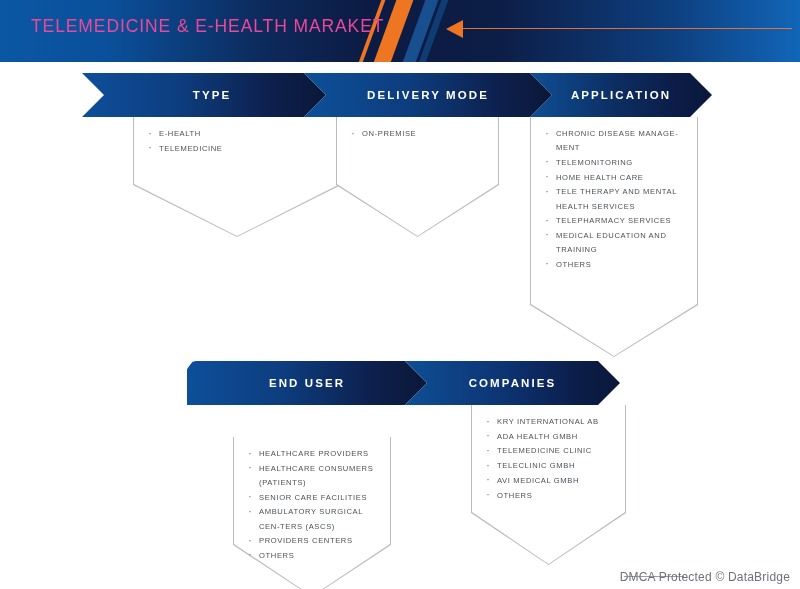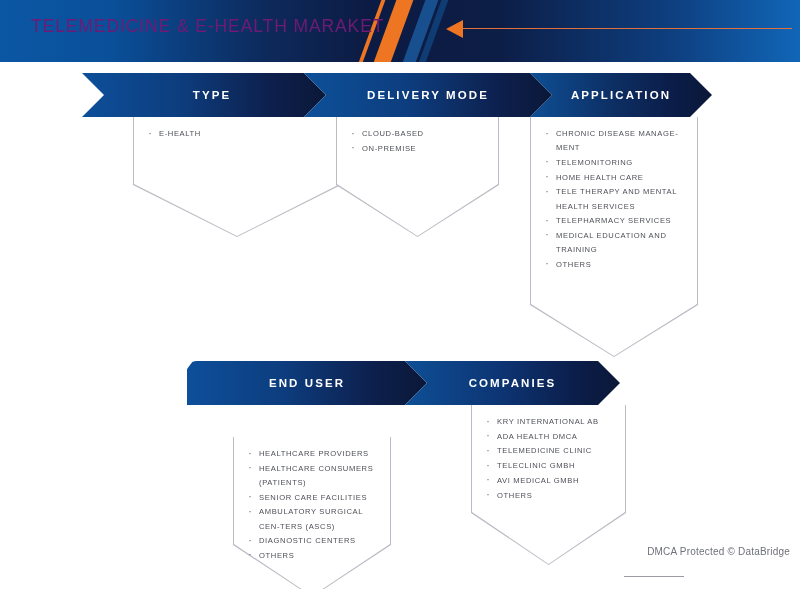--- a/index.html
+++ b/index.html
@@ -21,21 +21,21 @@
     position:absolute;inset:0;
     background:linear-gradient(90deg,#0b57a4 0%,#0a4f99 14%,#0d2a5c 33%,#0c1b43 46%,#0c1d46 62%,#0e3f7f 84%,#1166b8 100%);
   }
   .stripe{position:absolute;top:-16px;height:100px;transform:skewX(-20deg);}
   .stripe.orange{left:384px;width:17px;background:#ee7623;}
   .stripe.orange2{left:369px;width:4px;background:#ee7623;}
   .stripe.blue1{left:413px;width:13px;background:#18508f;}
   .stripe.blue2{left:429px;width:7px;background:#0f3c72;}
   .header-title{
     position:absolute;left:31px;top:16px;
-    color:#701a75;
+    color:#ec4899;
     font-size:17.5px;
     letter-spacing:0.9px;
     font-weight:400;
     white-space:nowrap;
   }
   .hdr-arrow-line{
     position:absolute;left:462px;top:28px;width:330px;height:1px;background:#e2703a;
   }
   .hdr-arrow-head{
     position:absolute;left:446px;top:20px;width:0;height:0;
@@ -116,22 +116,22 @@
     content:"·";
     position:absolute;left:3px;top:-1.5px;
     color:#7b7e86;font-size:12px;line-height:14px;
   }
 
   
   .footer-line{
     position:absolute;left:624px;top:576px;width:60px;height:1px;background:#9a9da4;
   }
   .footer-text{
-    position:absolute;right:10px;top:546px;
-    color:#6e717a;font-size:10px;letter-spacing:0.2px;white-space:nowrap;padding-left:20px;
+    position:absolute;right:10px;top:570px;
+    color:#6e717a;font-size:12px;letter-spacing:0.2px;white-space:nowrap;padding-left:20px;
   }
 </style>
 </head>
 <body>
 
 <div class="canvas">
 
   <div class="header">
     <div class="header-bg"></div>
     <div class="stripe orange2"></div>
@@ -151,28 +151,28 @@
   </div>
   <div class="banner b-delivery">
     <span class="banner-label">DELIVERY MODE</span>
   </div>
 
   <div class="box" style="left:133px;top:117px;width:208px;height:120px;">
     <div class="box-border"></div>
     <div class="box-inner"></div>
     <ul class="items">
       <li>E-HEALTH</li>
+      <li>TELEMEDICINE</li>
     </ul>
   </div>
 
   <div class="box" style="left:336px;top:117px;width:163px;height:120px;">
     <div class="box-border"></div>
     <div class="box-inner"></div>
     <ul class="items">
-      <li>CLOUD-BASED</li>
       <li>ON-PREMISE</li>
     </ul>
   </div>
 
   <div class="box" style="left:530px;top:117px;width:168px;height:240px;">
     <div class="box-border"></div>
     <div class="box-inner"></div>
     <ul class="items" style="right:12px;">
       <li>CHRONIC DISEASE MANAGE-MENT</li>
       <li>TELEMONITORING</li>
@@ -192,31 +192,31 @@
   </div>
 
   <div class="box" style="left:233px;top:405px;width:158px;height:160px;margin-top:32px;">
     <div class="box-border"></div>
     <div class="box-inner"></div>
     <ul class="items" style="right:10px;">
       <li>HEALTHCARE PROVIDERS</li>
       <li>HEALTHCARE CONSUMERS (PATIENTS)</li>
       <li>SENIOR CARE FACILITIES</li>
       <li>AMBULATORY SURGICAL CEN-TERS (ASCS)</li>
-      <li>DIAGNOSTIC CENTERS</li>
+      <li>PROVIDERS CENTERS</li>
       <li>OTHERS</li>
     </ul>
   </div>
 
   <div class="box" style="left:435px;top:405px;width:155px;height:160px;margin-left:36px;">
     <div class="box-border"></div>
     <div class="box-inner"></div>
     <ul class="items">
       <li>KRY INTERNATIONAL AB</li>
-      <li>ADA HEALTH DMCA</li>
+      <li>ADA HEALTH GMBH</li>
       <li>TELEMEDICINE CLINIC</li>
       <li>TELECLINIC GMBH</li>
       <li>AVI MEDICAL GMBH</li>
       <li>OTHERS</li>
     </ul>
   </div>
 
   <div class="footer-line"></div>
   <div class="footer-text">DMCA Protected © DataBridge</div>
 

